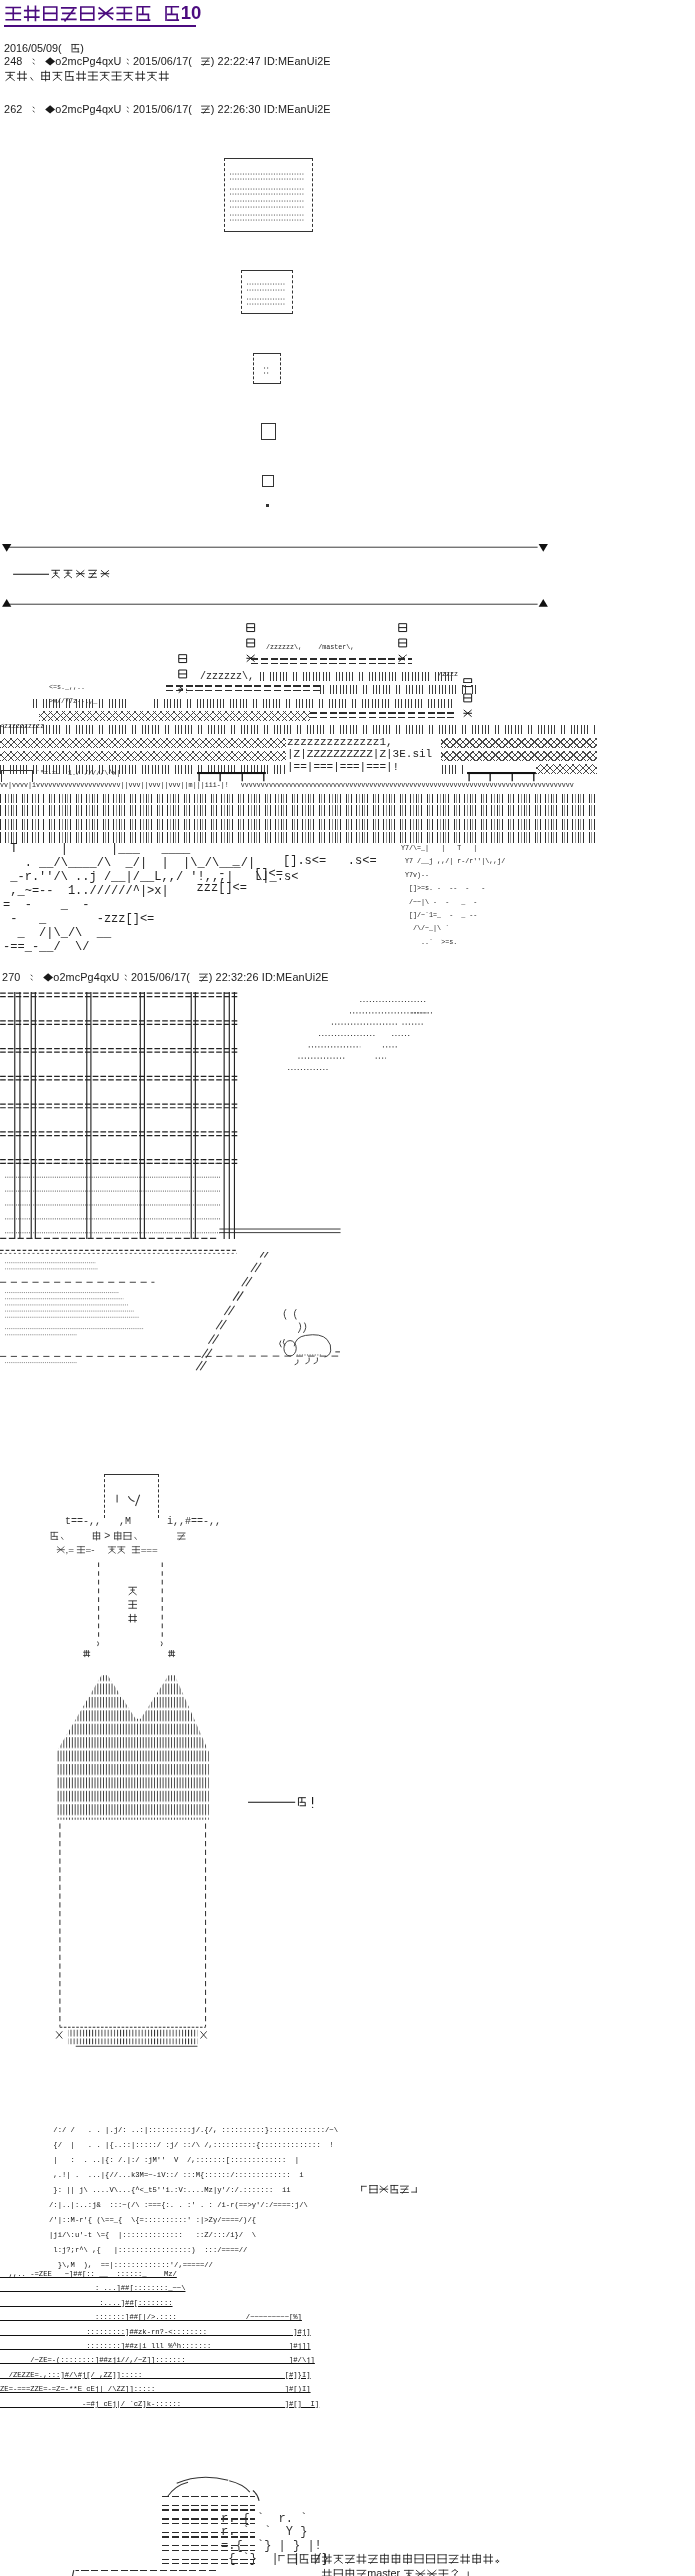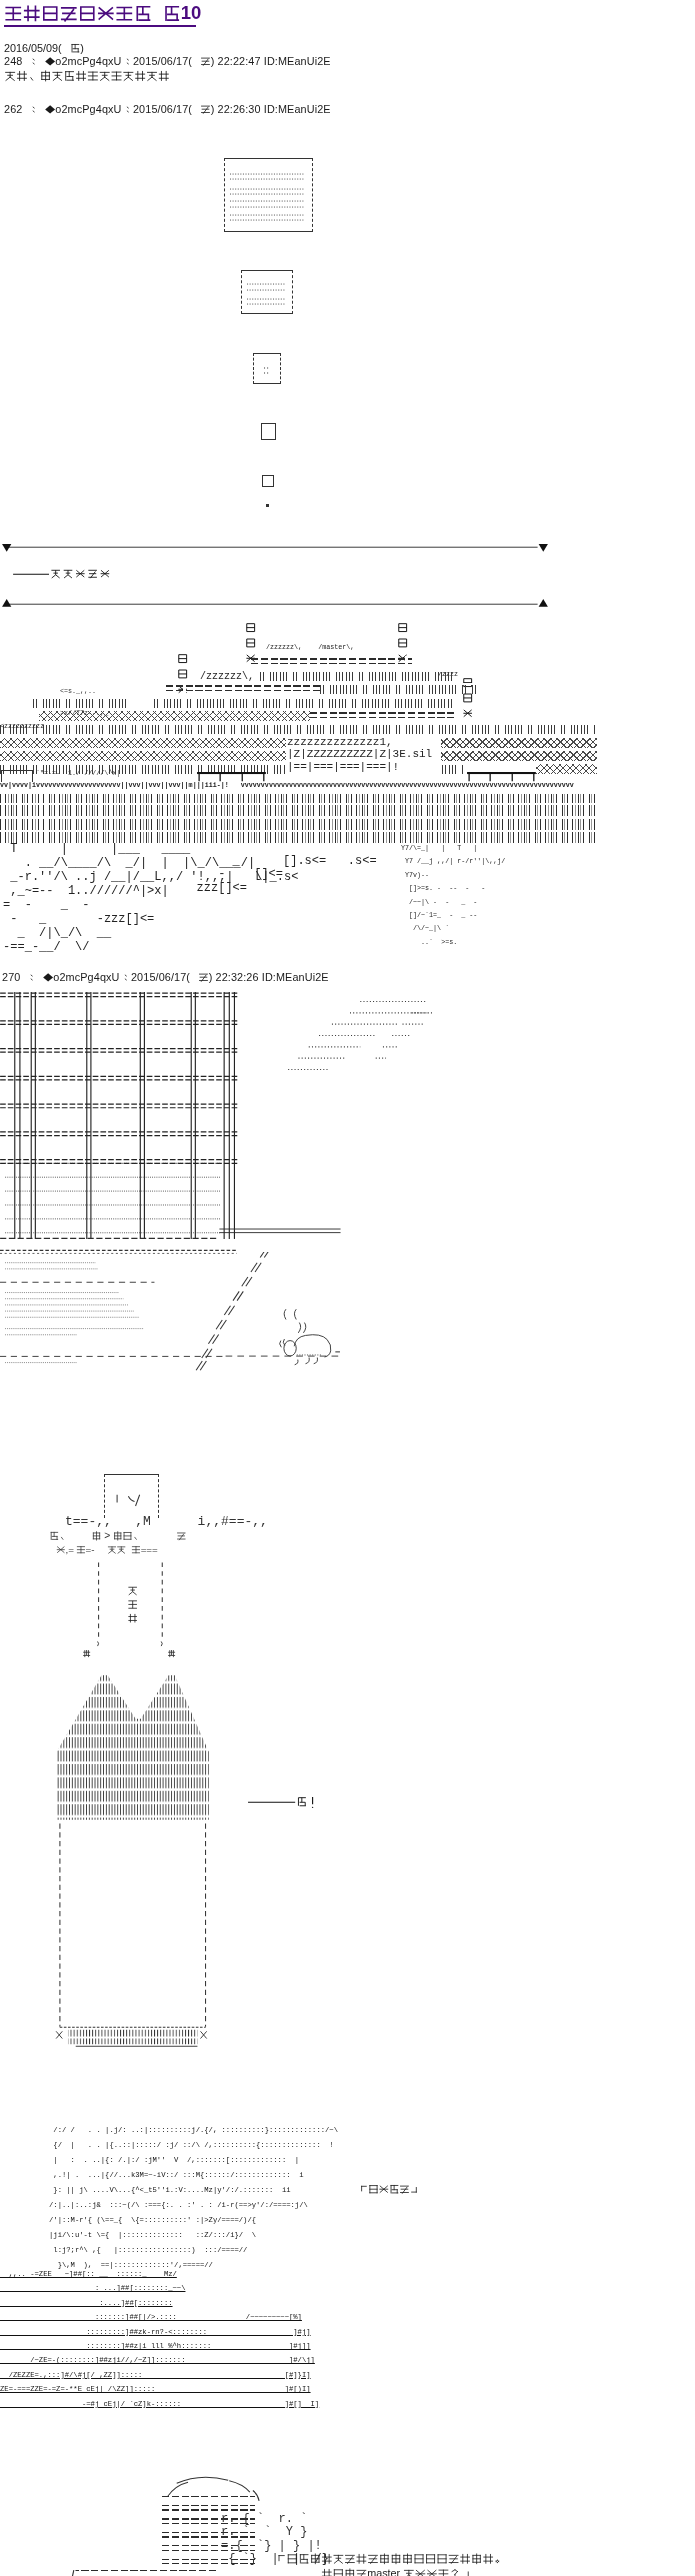--- a/index.html
+++ b/index.html
@@ -183,24 +183,24 @@
   </svg>
 
 <div class="abs" style="left:1px;top:770px;width:30px;height:11.3px;border-left:1px solid #333;border-right:1px solid #333;border-top:1px solid #333"></div>
 <pre style="left:36px;top:767px;font-size:6.7px;line-height:13.4px;color:#333;">`"=-=-  1./ /////\^x|</pre>
 
 <div class="abs" style="left:286px;top:737px;width:155px;height:37px;background:#fff"></div>
 <pre style="left:287px;top:736px;font-size:11px;line-height:12.4px;color:#222;">zzzzzzzzzzzzzz1,
 |Z|ZZZZZZZZZZ|Z|3E.sil
 |==|===|===|===|!</pre>
 
-<pre style="left:16px;top:680px;font-size:6.7px;line-height:22px;color:#333;padding-left:44px;">&lt;=s._,,..
+<pre style="left:5px;top:680px;font-size:6.7px;line-height:14px;color:#333;padding-left:44px;">&lt;=s._,,..
 &gt;x//77z--.,_</pre>
 
-<pre style="left:0px;top:779px;font-size:6.7px;line-height:13.4px;color:#222;font-weight:bold;">vv|vvvv|ivvvvvvvvvvvvvvvvvvvvv||vvv||vvv||vvv||m|||iii-|!   vvvvvvvvvvvvvvvvvvvvvvvvvvvvvvvvvvvvvvvvvvvvvvvvvvvvvvvvvvvvvvvvvvvvvvvvvvvvvvvvvvv</pre>
+<pre style="left:0px;top:779px;font-size:6.7px;line-height:13.4px;color:#222;">vv|vvvv|ivvvvvvvvvvvvvvvvvvvvv||vvv||vvv||vvv||m|||iii-|!   vvvvvvvvvvvvvvvvvvvvvvvvvvvvvvvvvvvvvvvvvvvvvvvvvvvvvvvvvvvvvvvvvvvvvvvvvvvvvvvvvvv</pre>
 
 <div class="abs tex-bar" style="left:0px;top:794px;width:597px;height:49px"></div>
 
 <pre style="left:3.1px;top:842px;font-size:12px;line-height:14px;color:#222;"> T      |      |___   ____
    . __/\____/\  _/|  |  |\_/\___/|
  _-r.''/\ ..j /__|/__L,,/ '!,,,|   \|_.s&lt;
  ,_~=--  1..//////^|&gt;x|
 =  -    _  -
  -   _       -zzz[]&lt;=
   _  /|\_/\  __
@@ -340,21 +340,21 @@
     <line x1="113" y1="97" x2="128" y2="97" stroke="#333" stroke-width="2" stroke-dasharray="9 12"></line>
   </svg>
 
 <div class="abs" style="left:104px;top:1474px;width:53px;height:43px;border-left:1.3px dashed #333;border-right:1.3px dashed #333;border-top:1.3px solid #333"></div>
 
 <svg class="abs" style="left:113px;top:1492px" width="41" height="26" viewBox="0 0 80 50">
     <line x1="8" y1="5" x2="8" y2="20" stroke="#333" stroke-width="2"></line>
     <path d="M30,8 q4,8 12,10 M52,5 l-8,22" stroke="#333" stroke-width="2" fill="none"></path>
   </svg>
 
-<pre style="left:65px;top:1515px;font-size:13px;line-height:13.4px;color:#333;">t==-,,   ,M      i,,#==-,,</pre>
+<pre style="left:65px;top:1515px;font-size:10px;line-height:13.4px;color:#333;">t==-,,   ,M      i,,#==-,,</pre>
 
 <svg style="position:absolute;left:49px;top:1531px" width="139" height="13.4" font-family="Liberation Sans, sans-serif" viewBox="0 0 269 26">
     <text x="38.0" y="16.4" font-size="20px" font-weight="normal" fill="#333" letter-spacing="0.0px" xml:space="preserve">    </text>
     <text x="101.3" y="16.4" font-size="20px" font-weight="normal" fill="#333" letter-spacing="0.0px" xml:space="preserve"> &gt;</text>
     <text x="180.5" y="16.4" font-size="20px" font-weight="normal" fill="#333" letter-spacing="0.0px" xml:space="preserve">      </text>
     <path d="M3.8,2.7L3.8,16.3M3.8,2.7L16.3,2.7M9.5,2.7L9.5,10.5M5.7,10.5L15.2,10.5M15.2,10.5L15.2,16.3M5.7,16.3L16.3,16.3M23.8,12.3L26.6,16.1M85.7,3.8L97.9,3.8M85.7,3.8L85.7,15.2M97.9,3.8L97.9,15.2M85.7,9.5L97.9,9.5M85.7,15.2L97.9,15.2M91.8,1.5L91.8,17.5M126.9,3.8L139.1,3.8M126.9,3.8L126.9,15.2M139.1,3.8L139.1,15.2M126.9,9.5L139.1,9.5M126.9,15.2L139.1,15.2M133.0,1.5L133.0,17.5M145.3,2.9L158.6,2.9M158.6,2.9L158.6,16.1M145.3,16.1L158.6,16.1M145.3,2.9L145.3,16.1M145.3,9.5L158.6,9.5M166.2,12.3L169.1,16.1M249.2,3.8L263.7,3.8M250.4,9.5L262.5,9.5M249.2,15.6L263.7,15.6M261.2,5.7L252.7,17.1" stroke="#333" stroke-width="1.50" fill="none" stroke-linecap="square"></path>
   </svg>
 
 <svg style="position:absolute;left:56px;top:1545px" width="103" height="12.4" font-family="Liberation Sans, sans-serif" viewBox="0 0 199 24">
     <text x="18.0" y="15.6" font-size="19px" font-weight="normal" fill="#333" letter-spacing="0.0px" xml:space="preserve">,=</text>

